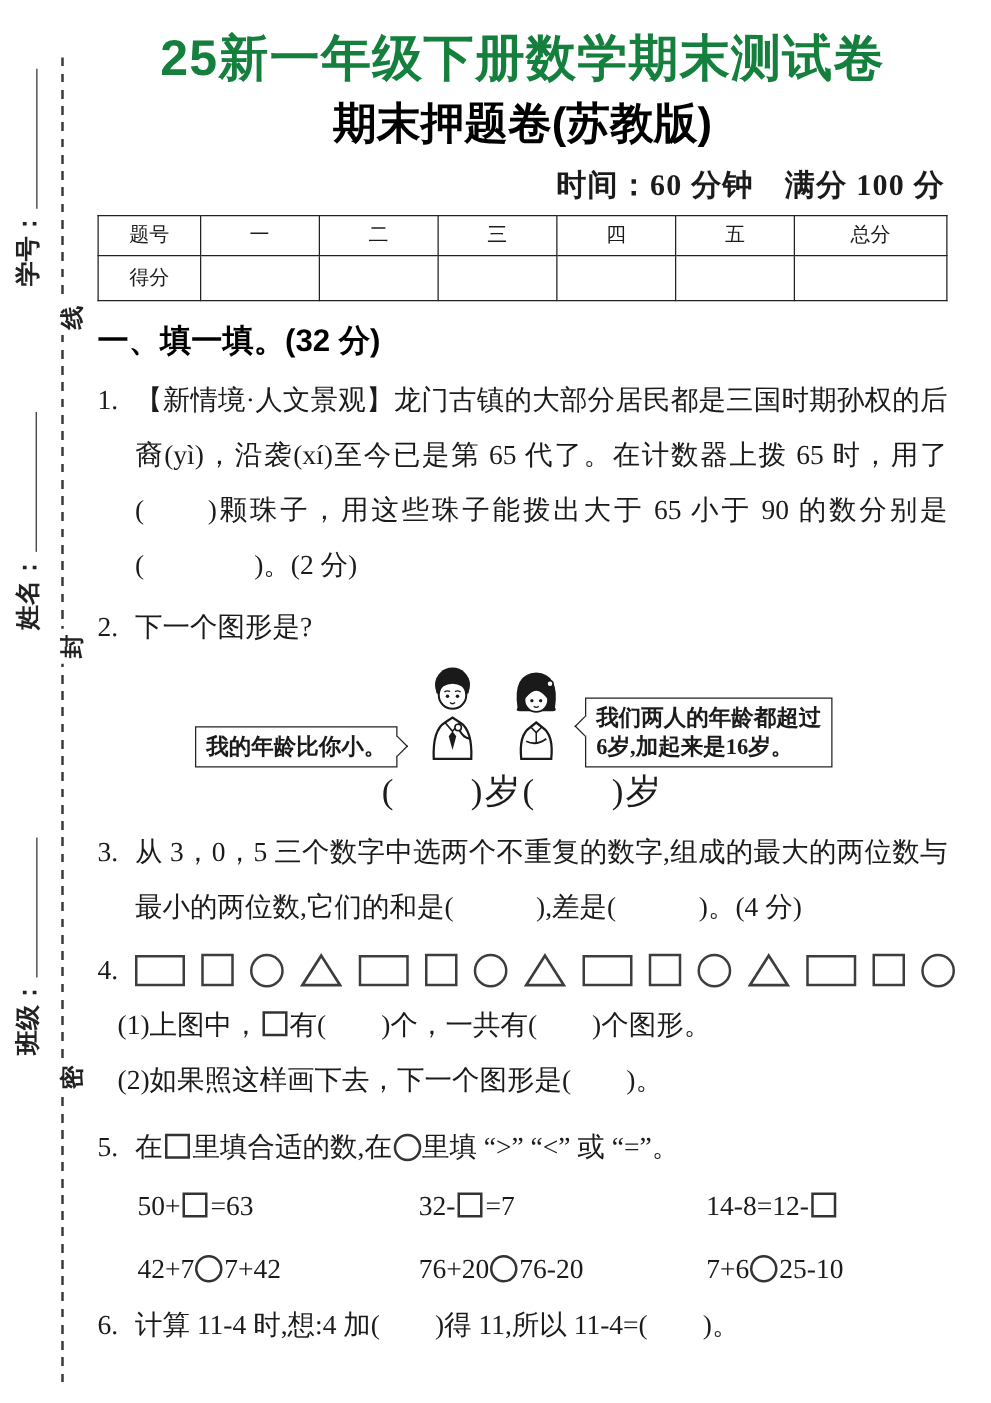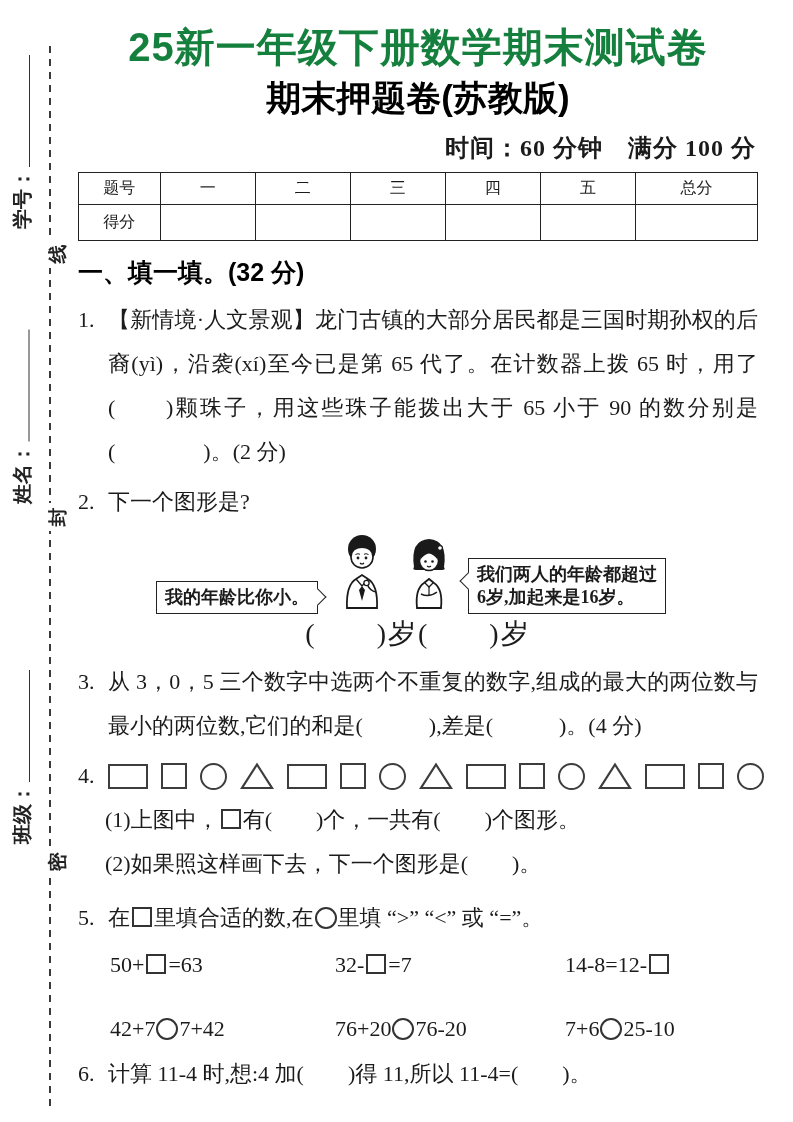--- a/index.html
+++ b/index.html
@@ -101,26 +101,26 @@
     margin:2px 0 8px 0;
   }
 
   
   .shapes-row { display:flex; align-items:center; gap:13px; height:44px; flex:1; }
   .shape { display:inline-block; box-sizing:border-box; }
   .shape.rect   { width:40px; height:25px; border:2.2px solid #3d3d3d; }
   .shape.square { width:26px; height:26px; border:2.2px solid #3d3d3d; }
   .shape.circle { width:27px; height:27px; border:2.2px solid #3d3d3d; border-radius:50%; }
   .shape.tri svg { display:block; }
-  .subitem { margin-left:27px; }
+  .subitem { margin-left:16px; }
 
   
   .eq-grid {
     margin:2px 0 0 32px; display:grid; grid-template-columns:225px 230px 1fr;
-    row-gap:18px; font-size:22px; line-height:46px;
+    row-gap:4px; font-size:22px; line-height:46px;
   }
   .sq {
     display:inline-block; box-sizing:border-box; width:20px; height:20px;
     border:2px solid #333; vertical-align:-2px; margin:0 2px;
   }
   .ci {
     display:inline-block; box-sizing:border-box; width:22px; height:22px;
     border:2px solid #333; border-radius:50%; vertical-align:-4px; margin:0 1px;
   }
 </style>

